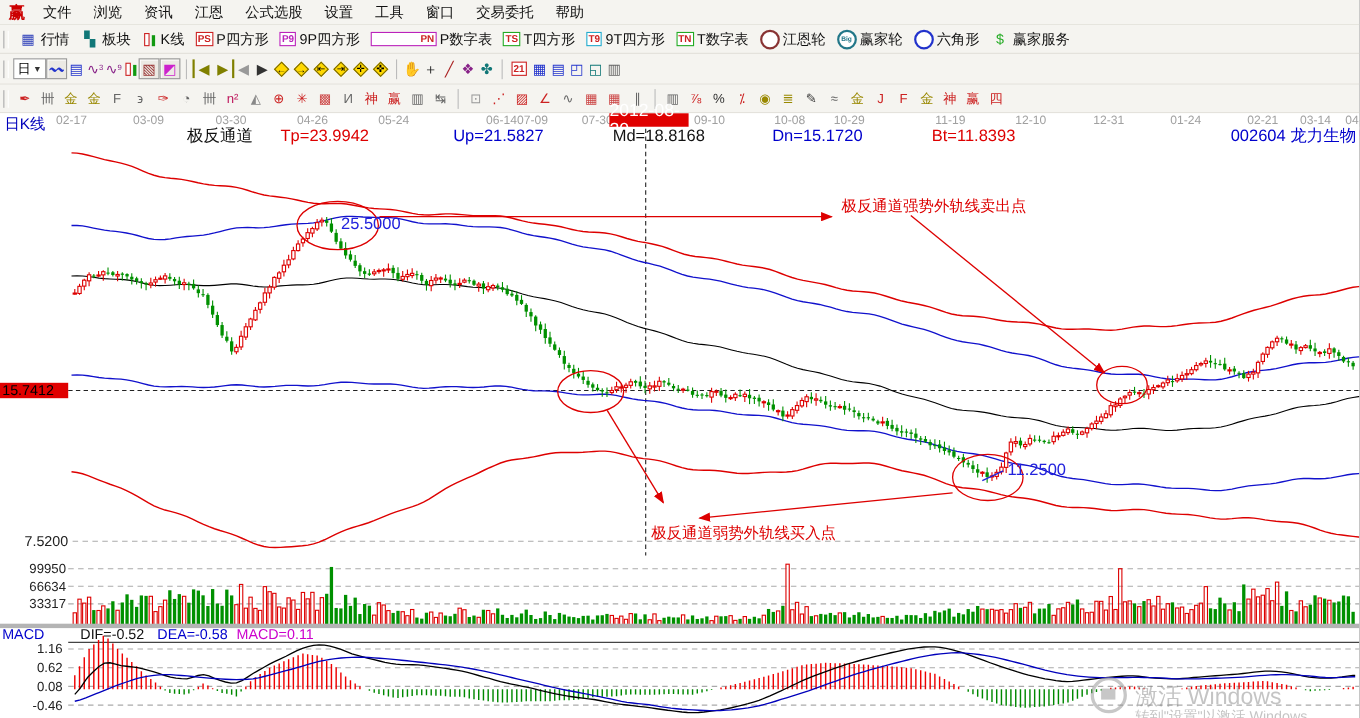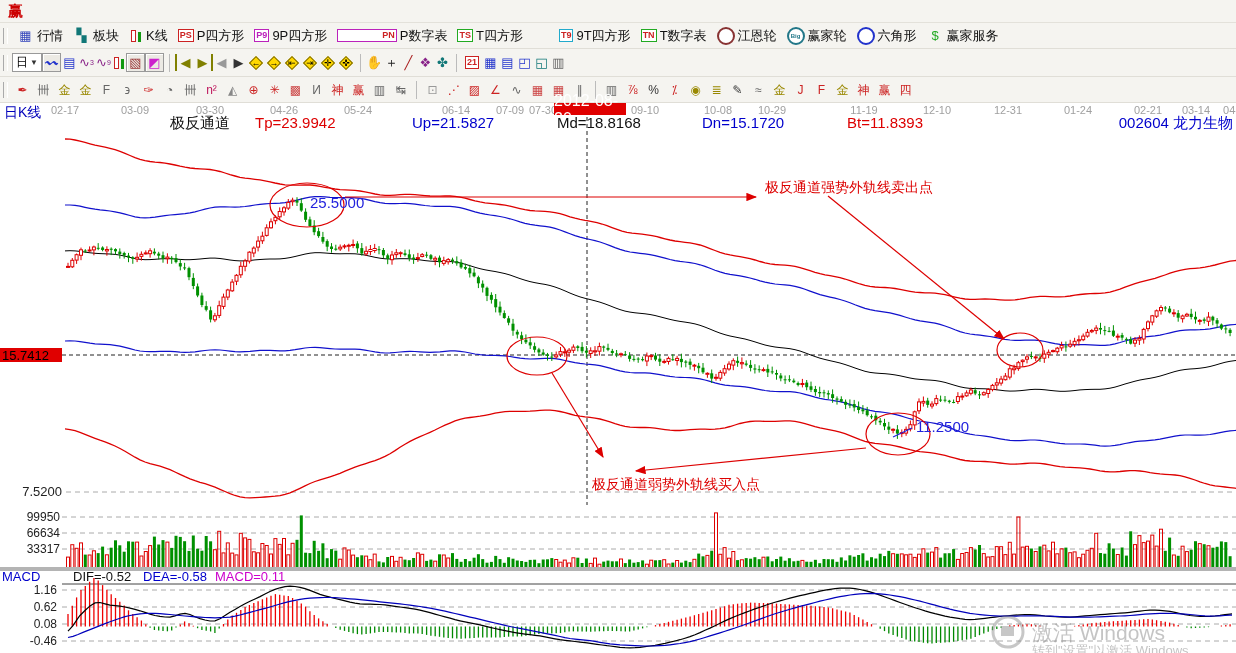--- a/index.html
+++ b/index.html
@@ -35,20 +35,21 @@
   .date-selected{position:absolute;top:0;height:14px;background:#e00000;color:#fff;display:flex;align-items:center;justify-content:center;font-size:16px;}
   .period-label{position:absolute;left:4px;top:104px;color:#0000bb;font-size:14px;z-index:5;}
   #chart{position:absolute;left:0;top:115px;}
 </style>
 </head>
 <body>
 
 <div class="window">
   <div class="menubar">
     <span class="logo">赢</span>
+    <span id="menu-items"><span class="menu-item">文件</span><span class="menu-item">浏览</span><span class="menu-item">资讯</span><span class="menu-item">江恩</span><span class="menu-item">公式选股</span><span class="menu-item">设置</span><span class="menu-item">工具</span><span class="menu-item">窗口</span><span class="menu-item">交易委托</span><span class="menu-item">帮助</span></span>
   </div>
   <div class="toolbar tb2" id="toolbar-quick">
       <span class="handle"></span>
       <span class="tb-item">
         <span class="glyph" style="color: rgb(51, 68, 187);">▦</span>
         <span>行情</span>
       </span>
       <span class="tb-item">
         <span class="glyph" style="color: rgb(17, 119, 119);">▚</span>
         <span>板块</span>
@@ -67,21 +68,21 @@
       </span>
       <span class="tb-item">
         <span class="bdg" style="color: rgb(204, 34, 34); border-color: rgb(187, 34, 187); padding-left: 44px;">PN</span>
         <span>P数字表</span>
       </span>
       <span class="tb-item">
         <span class="bdg" style="color: rgb(204, 34, 34); border-color: rgb(34, 170, 34);">TS</span>
         <span>T四方形</span>
       </span>
       <span class="tb-item">
-        <span class="bdg" style="color: rgb(204, 34, 34); border-color: rgb(34, 170, 204); margin-left: 26px;">T9</span>
+        <span class="bdg" style="color: rgb(204, 34, 34); border-color: rgb(34, 170, 204);">T9</span>
         <span>9T四方形</span>
       </span>
       <span class="tb-item">
         <span class="bdg" style="color: rgb(204, 34, 34); border-color: rgb(34, 170, 34);">TN</span>
         <span>T数字表</span>
       </span>
       <span class="tb-item">
         <span class="circ" style="border-color: rgb(136, 51, 51); color: rgb(136, 51, 51);"></span>
         <span>江恩轮</span>
       </span>
@@ -192,21 +193,21 @@
       <span class="glyph" style="color: rgb(204, 34, 34);">赢</span>
       <span class="glyph" style="color: rgb(204, 34, 34);">四</span>
     </div>
   <div class="daterow" id="date-row">
       <span class="date-tick" style="left: 65px;">02-17</span>
       <span class="date-tick" style="left: 135px;">03-09</span>
       <span class="date-tick" style="left: 210px;">03-30</span>
       <span class="date-tick" style="left: 284px;">04-26</span>
       <span class="date-tick" style="left: 358px;">05-24</span>
       <span class="date-tick" style="left: 456px;">06-14</span>
-      <span class="date-tick" style="left: 502px; padding-left: 16px;">07-09</span>
+      <span class="date-tick" style="left: 484px;">07-09</span>
       <span class="date-tick" style="left: 543px;">07-30</span>
       <span class="date-tick" style="left: 645px;">09-10</span>
       <span class="date-tick" style="left: 718px;">10-08</span>
       <span class="date-tick" style="left: 772px;">10-29</span>
       <span class="date-tick" style="left: 864px;">11-19</span>
       <span class="date-tick" style="left: 937px;">12-10</span>
       <span class="date-tick" style="left: 1008px;">12-31</span>
       <span class="date-tick" style="left: 1078px;">01-24</span>
       <span class="date-tick" style="left: 1148px;">02-21</span>
       <span class="date-tick" style="left: 1196px;">03-14</span>

